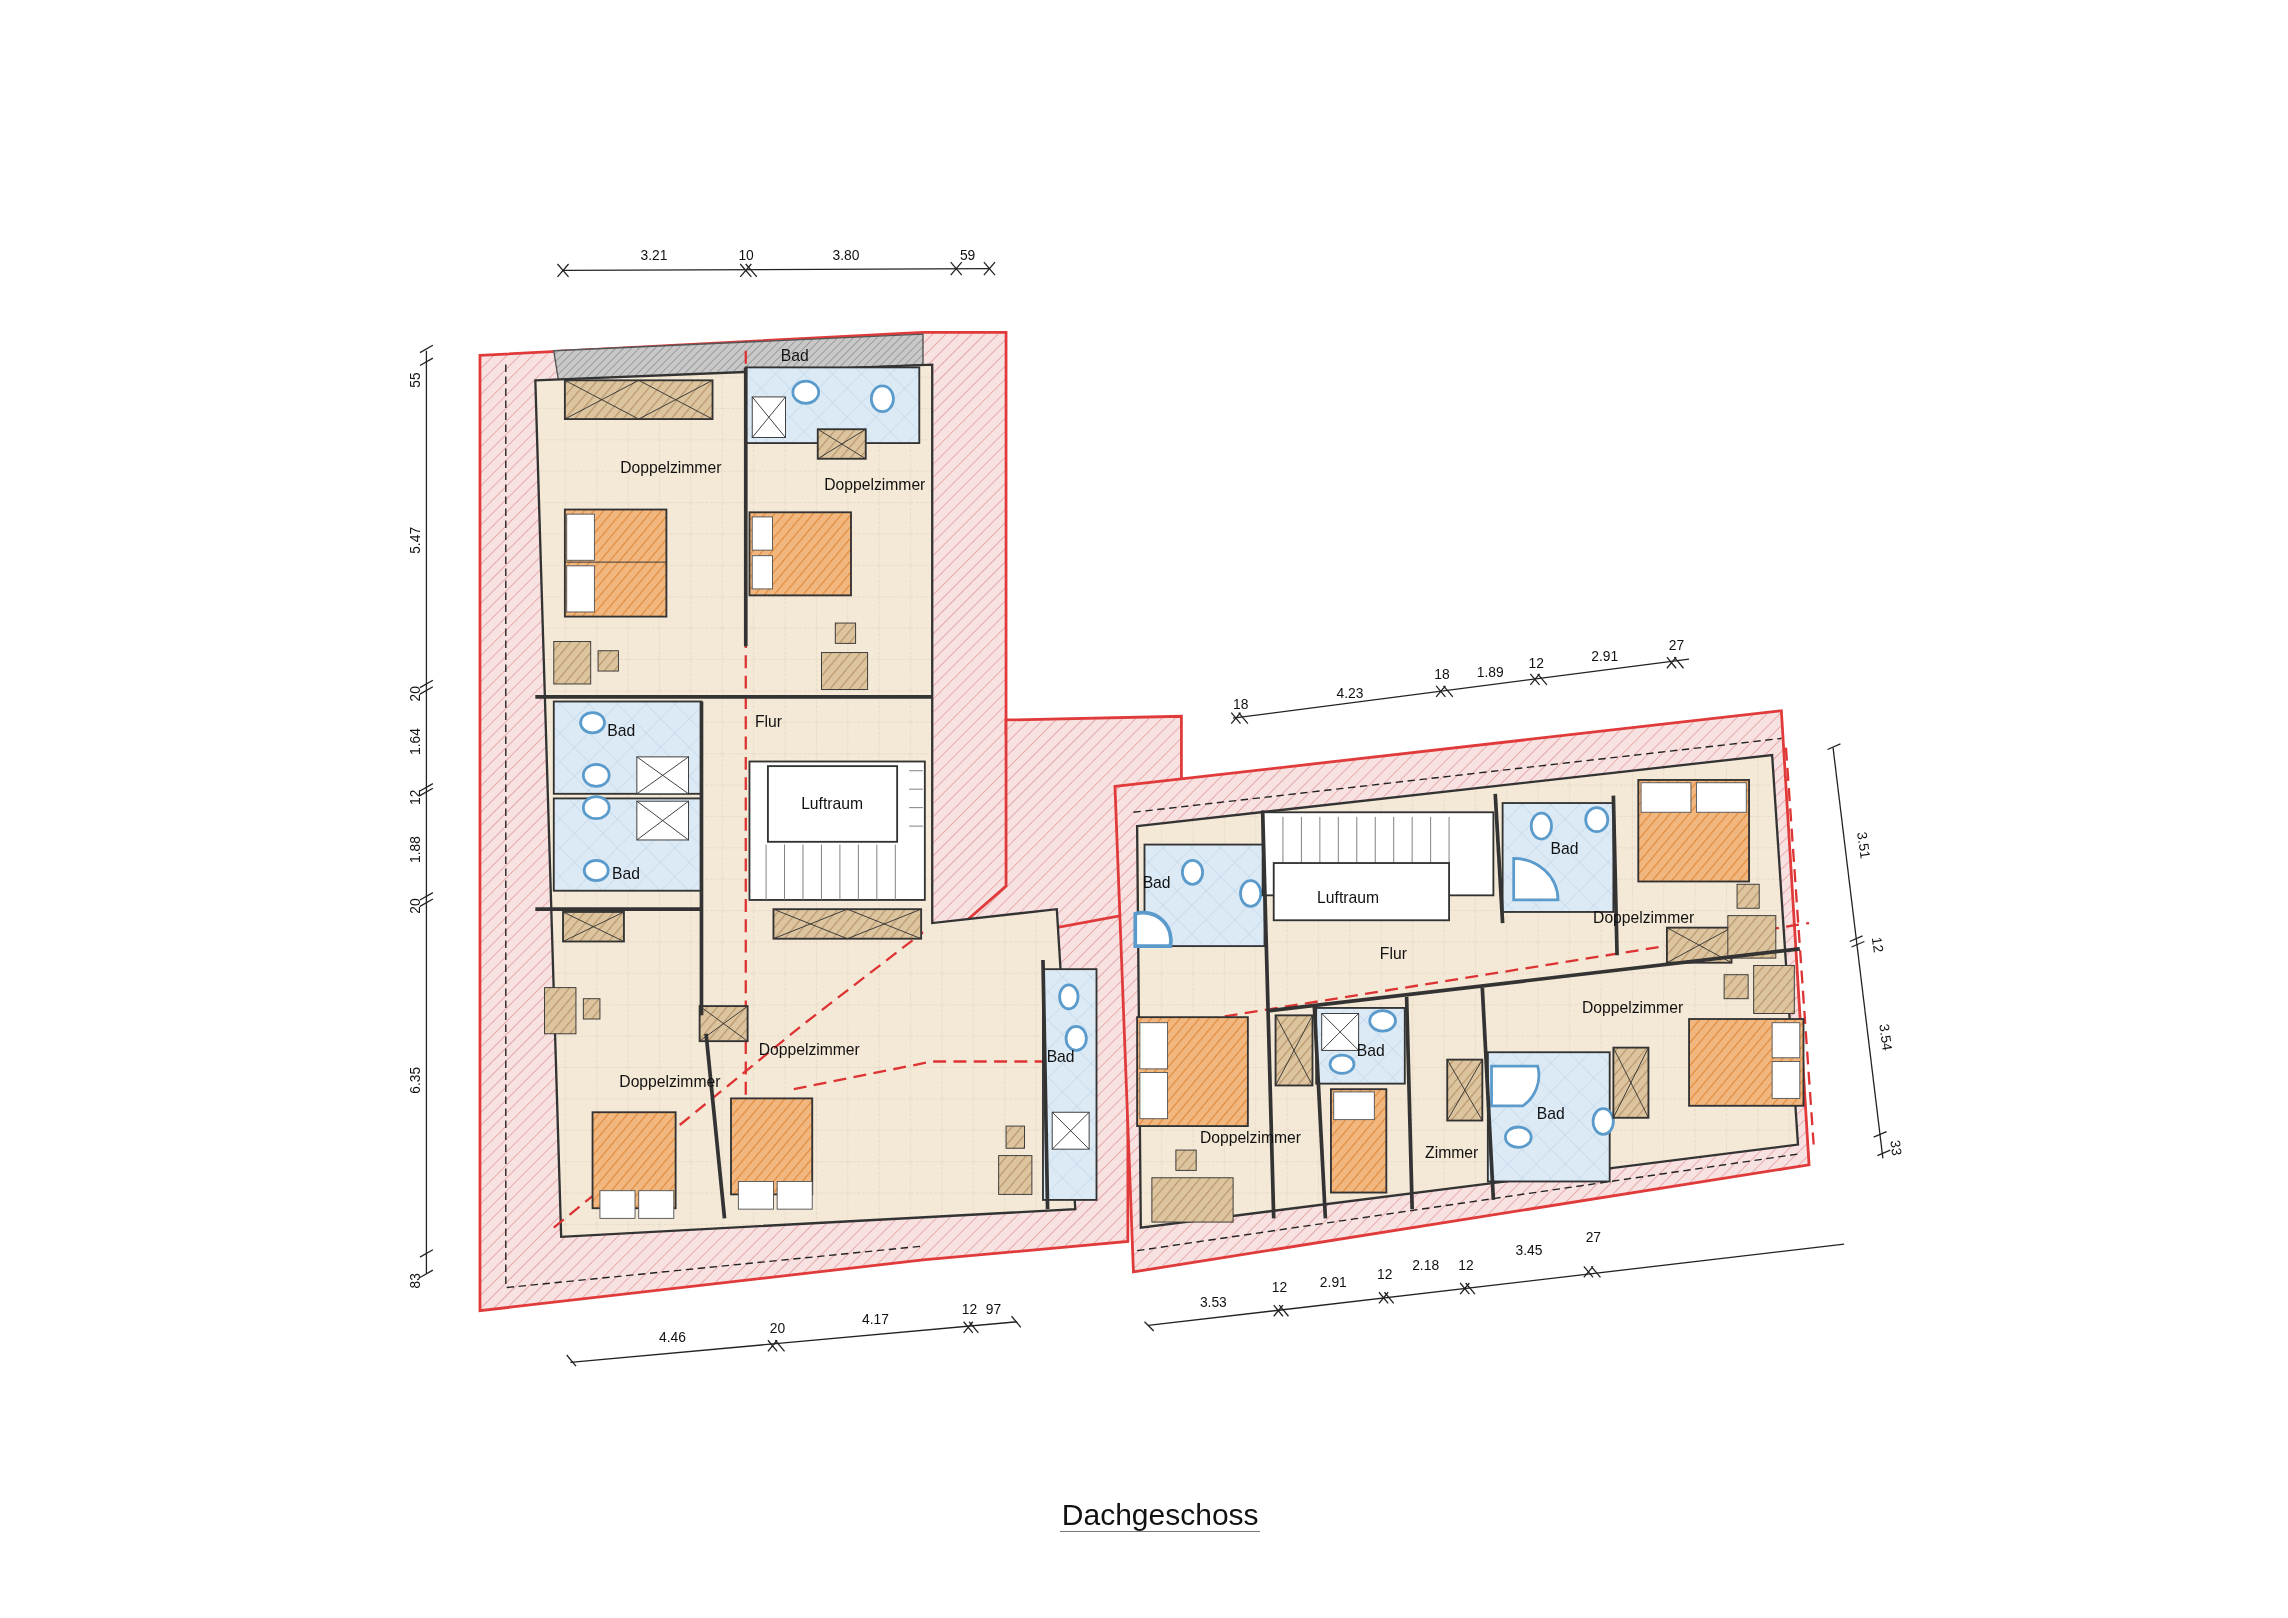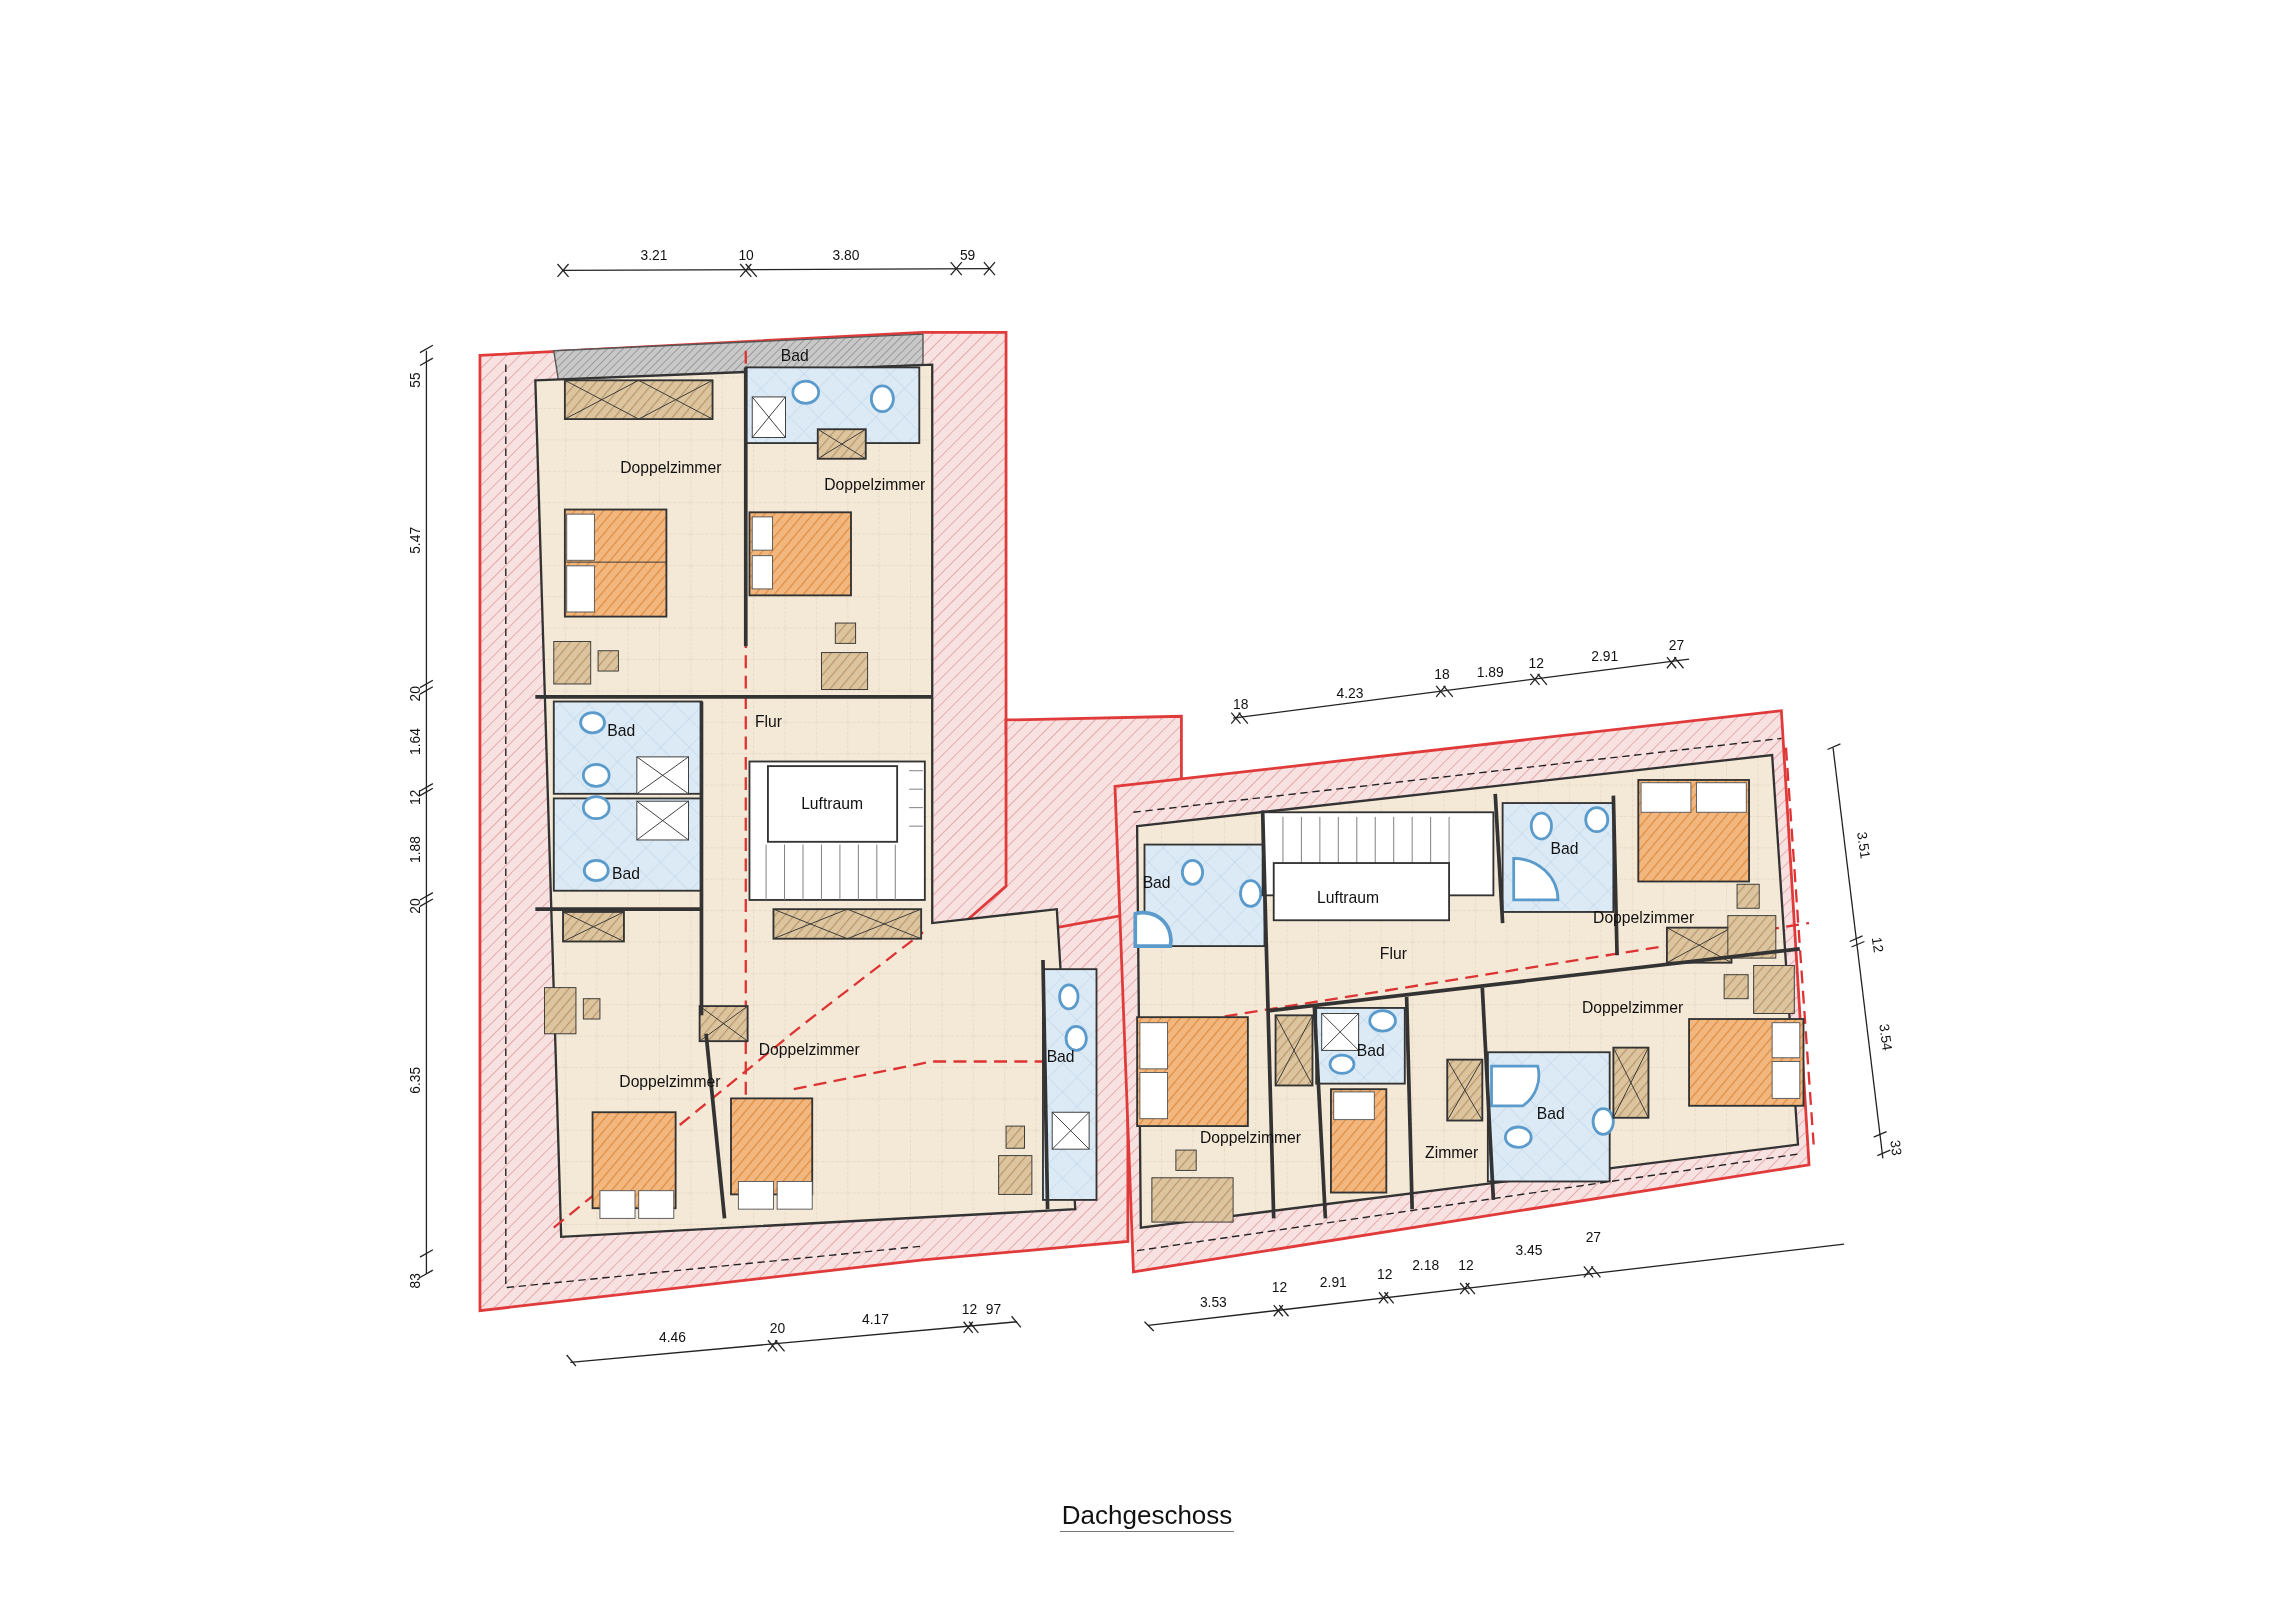--- a/index.html
+++ b/index.html
@@ -1,20 +1,20 @@
 <!DOCTYPE html>
 <html style="font-size:14.8px"><head>
 <meta charset="utf-8">
 <style>
   html,body{margin:0;padding:0;background:#ffffff;}
   body{width:2289px;height:1619px;position:relative;overflow:hidden;font-family:"Liberation Sans",sans-serif;}
   #plan{position:absolute;left:0;top:0;width:2289px;height:1619px;}
   .dim{font-family:"Liberation Sans",sans-serif;font-size:15px;fill:#111;}
   .room{font-family:"Liberation Sans",sans-serif;font-size:17px;fill:#111;}
-  .title{position:absolute;left:1060px;top:1501px;font-size:26px;color:#111;border-bottom:1.8px solid #777;padding:0 1.8px 1.8px 1.8px;line-height:28px;}
+  .title{position:absolute;left:1060px;top:1501px;font-size:30px;color:#111;border-bottom:1.8px solid #777;padding:0 1.8px 1.8px 1.8px;line-height:28px;}
 </style>
 </head>
 <body>
 
 <svg id="plan" viewBox="0 0 2480 1754" xmlns="http://www.w3.org/2000/svg">
   <defs>
     <pattern id="roofHatch" width="10" height="10" patternUnits="userSpaceOnUse" patternTransform="rotate(45)">
       <rect width="10" height="10" fill="#f7e1e1"></rect>
       <line x1="0" y1="0" x2="0" y2="10" stroke="#d88" stroke-width="1.3"></line>
     </pattern>

